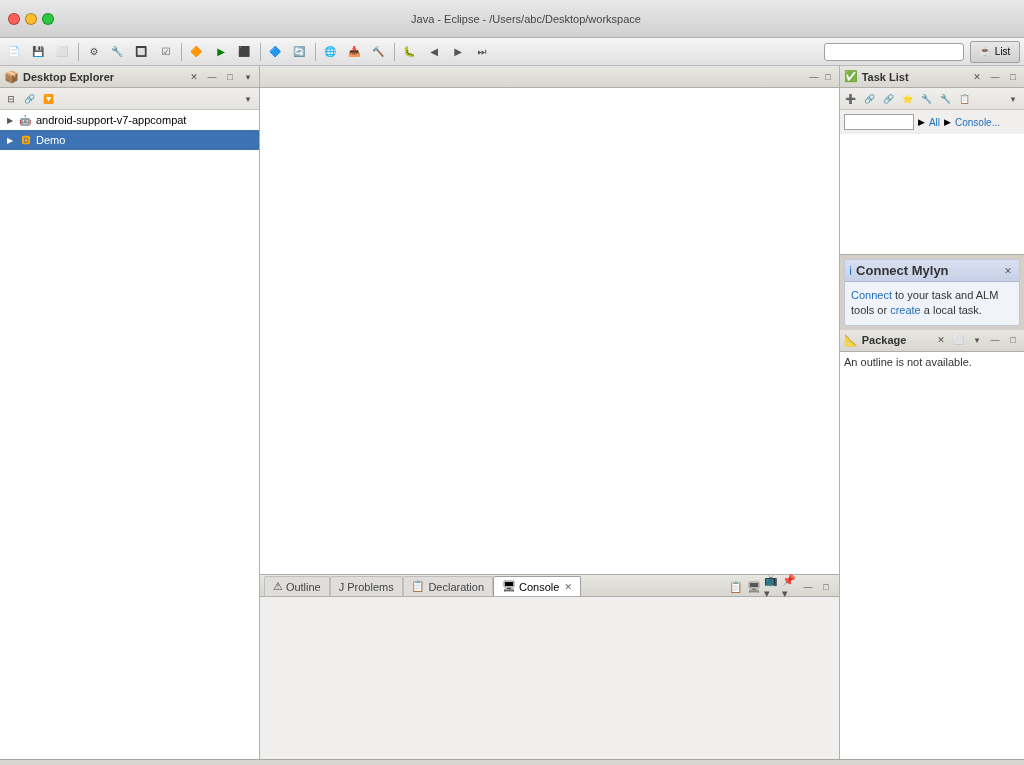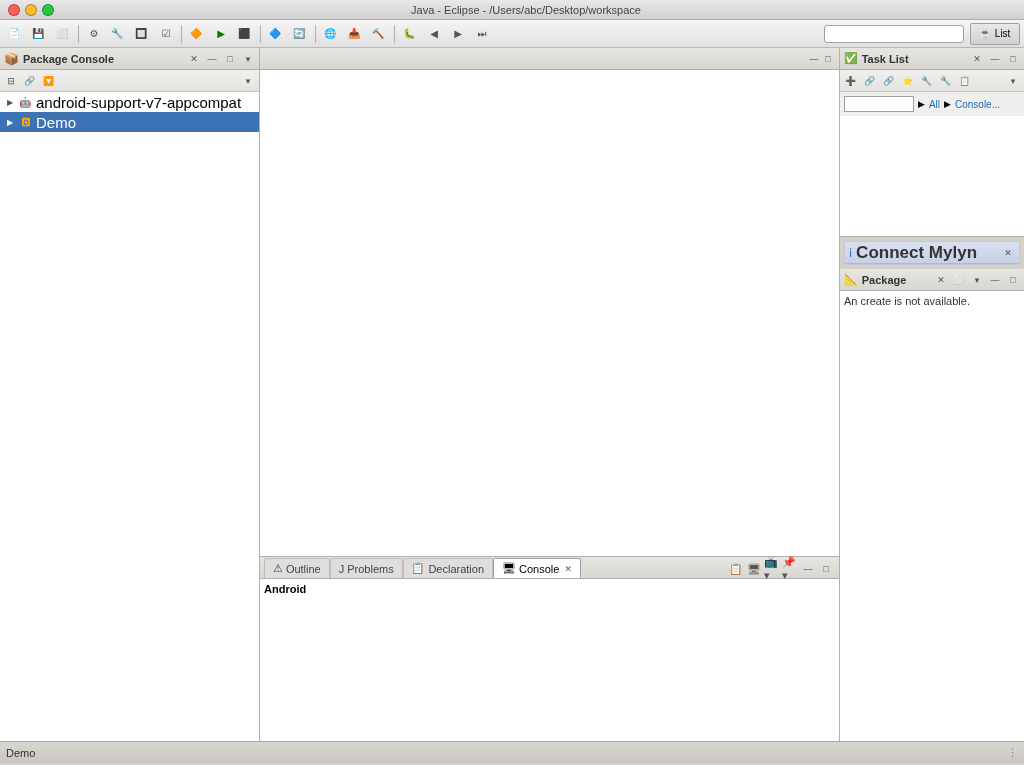--- a/index.html
+++ b/index.html
@@ -8,21 +8,21 @@
       font-size: 11px;
       background: #D4D0C8;
       width: 1024px;
       height: 765px;
       overflow: hidden;
       color: #000;
     }
 
     
     .title-bar {
-      height: 20px;
+      height: 38px;
       background: linear-gradient(to bottom, #E8E8E8, #D0D0D0);
       display: flex;
       align-items: center;
       justify-content: center;
       border-bottom: 1px solid #B0B0B0;
       position: relative;
       padding-left: 28px;
     }
     .title-bar-buttons {
       position: absolute;
@@ -185,21 +185,21 @@
     .tree-item.selected .tree-arrow { color: white; }
     .tree-icon {
       width: 16px;
       height: 16px;
       display: flex;
       align-items: center;
       justify-content: center;
       font-size: 10px;
     }
     .tree-label {
-      font-size: 15px;
+      font-size: 11px;
     }
     .editor-area {
       flex: 1;
       background: white;
       border: none;
     }
 
     
     .right-panel {
       width: 185px;
@@ -260,21 +260,21 @@
     .mylyn-header {
       height: 22px;
       background: linear-gradient(to bottom, #D8E0F0, #C8D0E8);
       display: flex;
       align-items: center;
       padding: 0 4px;
       gap: 4px;
       border-bottom: 1px solid #B0B8D0;
     }
     .mylyn-title {
-      font-size: 17px;
+      font-size: 13px;
       font-weight: bold;
       color: #333;
       flex: 1;
     }
     .mylyn-body {
       padding: 6px;
       font-size: 11px;
       line-height: 1.4;
       color: #333;
     }
@@ -411,21 +411,21 @@
   <div class="toolbar-perspective">
     <span>☕</span>&nbsp;<span>List</span>
   </div>
 </div>
 
 <div class="main-layout">
 
   <div class="left-panel">
     <div class="panel-header">
       <span style="font-size:12px;">📦</span>
-      <span class="panel-title">Package Console</span>
+      <span class="panel-title">Desktop Explorer</span>
       <span class="panel-header-btn">✕</span>
       <span class="panel-header-btn">—</span>
       <span class="panel-header-btn">□</span>
       <span class="panel-header-btn">▾</span>
     </div>
     <div class="panel-toolbar">
       <div class="panel-tool-btn">⊟</div>
       <div class="panel-tool-btn">🔗</div>
       <div class="panel-tool-btn">🔽</div>
       <div class="panel-tool-btn" style="margin-left:auto;">▾</div>
@@ -473,23 +473,20 @@
         </div>
         <div style="flex:1;"></div>
 
         <div class="panel-tool-btn" style="font-size:11px;">📋</div>
         <div class="panel-tool-btn" style="font-size:11px;">🖥</div>
         <div class="panel-tool-btn" style="font-size:11px;">📺▾</div>
         <div class="panel-tool-btn" style="font-size:11px;">📌▾</div>
         <div class="panel-tool-btn">—</div>
         <div class="panel-tool-btn">□</div>
       </div>
-      <div class="console-content">
-        <span class="console-label">Android</span>
-      </div>
     </div>
   </div>
 
   <div class="right-panel">
 
     <div class="task-panel">
       <div class="panel-header">
         <span style="font-size:11px;">✅</span>
         <span class="panel-title">Task List</span>
         <span class="panel-header-btn">✕</span>
@@ -516,35 +513,41 @@
       </div>
       <div class="task-content"></div>
     </div>
 
     <div class="mylyn-panel">
       <div class="mylyn-header">
         <span style="color:#1E6DC0; font-size:12px;">ℹ</span>
         <span class="mylyn-title">Connect Mylyn</span>
         <span class="panel-header-btn">✕</span>
       </div>
+      <div class="mylyn-body">
+        <span class="mylyn-link">Connect</span>
+        <span> to your task and ALM tools or </span>
+        <span class="mylyn-link">create</span>
+        <span> a local task.</span>
+      </div>
     </div>
 
     <div class="outline-panel">
       <div class="panel-header">
         <span style="font-size:11px;">📐</span>
         <span class="panel-title">Package</span>
         <span class="panel-header-btn">✕</span>
 
         <span class="panel-header-btn" style="font-size:9px;">⬜</span>
         <span class="panel-header-btn">▾</span>
         <span class="panel-header-btn">—</span>
         <span class="panel-header-btn">□</span>
       </div>
       <div class="outline-content">
-        <span>An create is not available.</span>
+        <span>An outline is not available.</span>
       </div>
     </div>
   </div>
 </div>
 
 <div class="status-bar">
   <span class="status-text">Demo</span>
   <span class="status-dots">⋮</span>
 </div>
 

